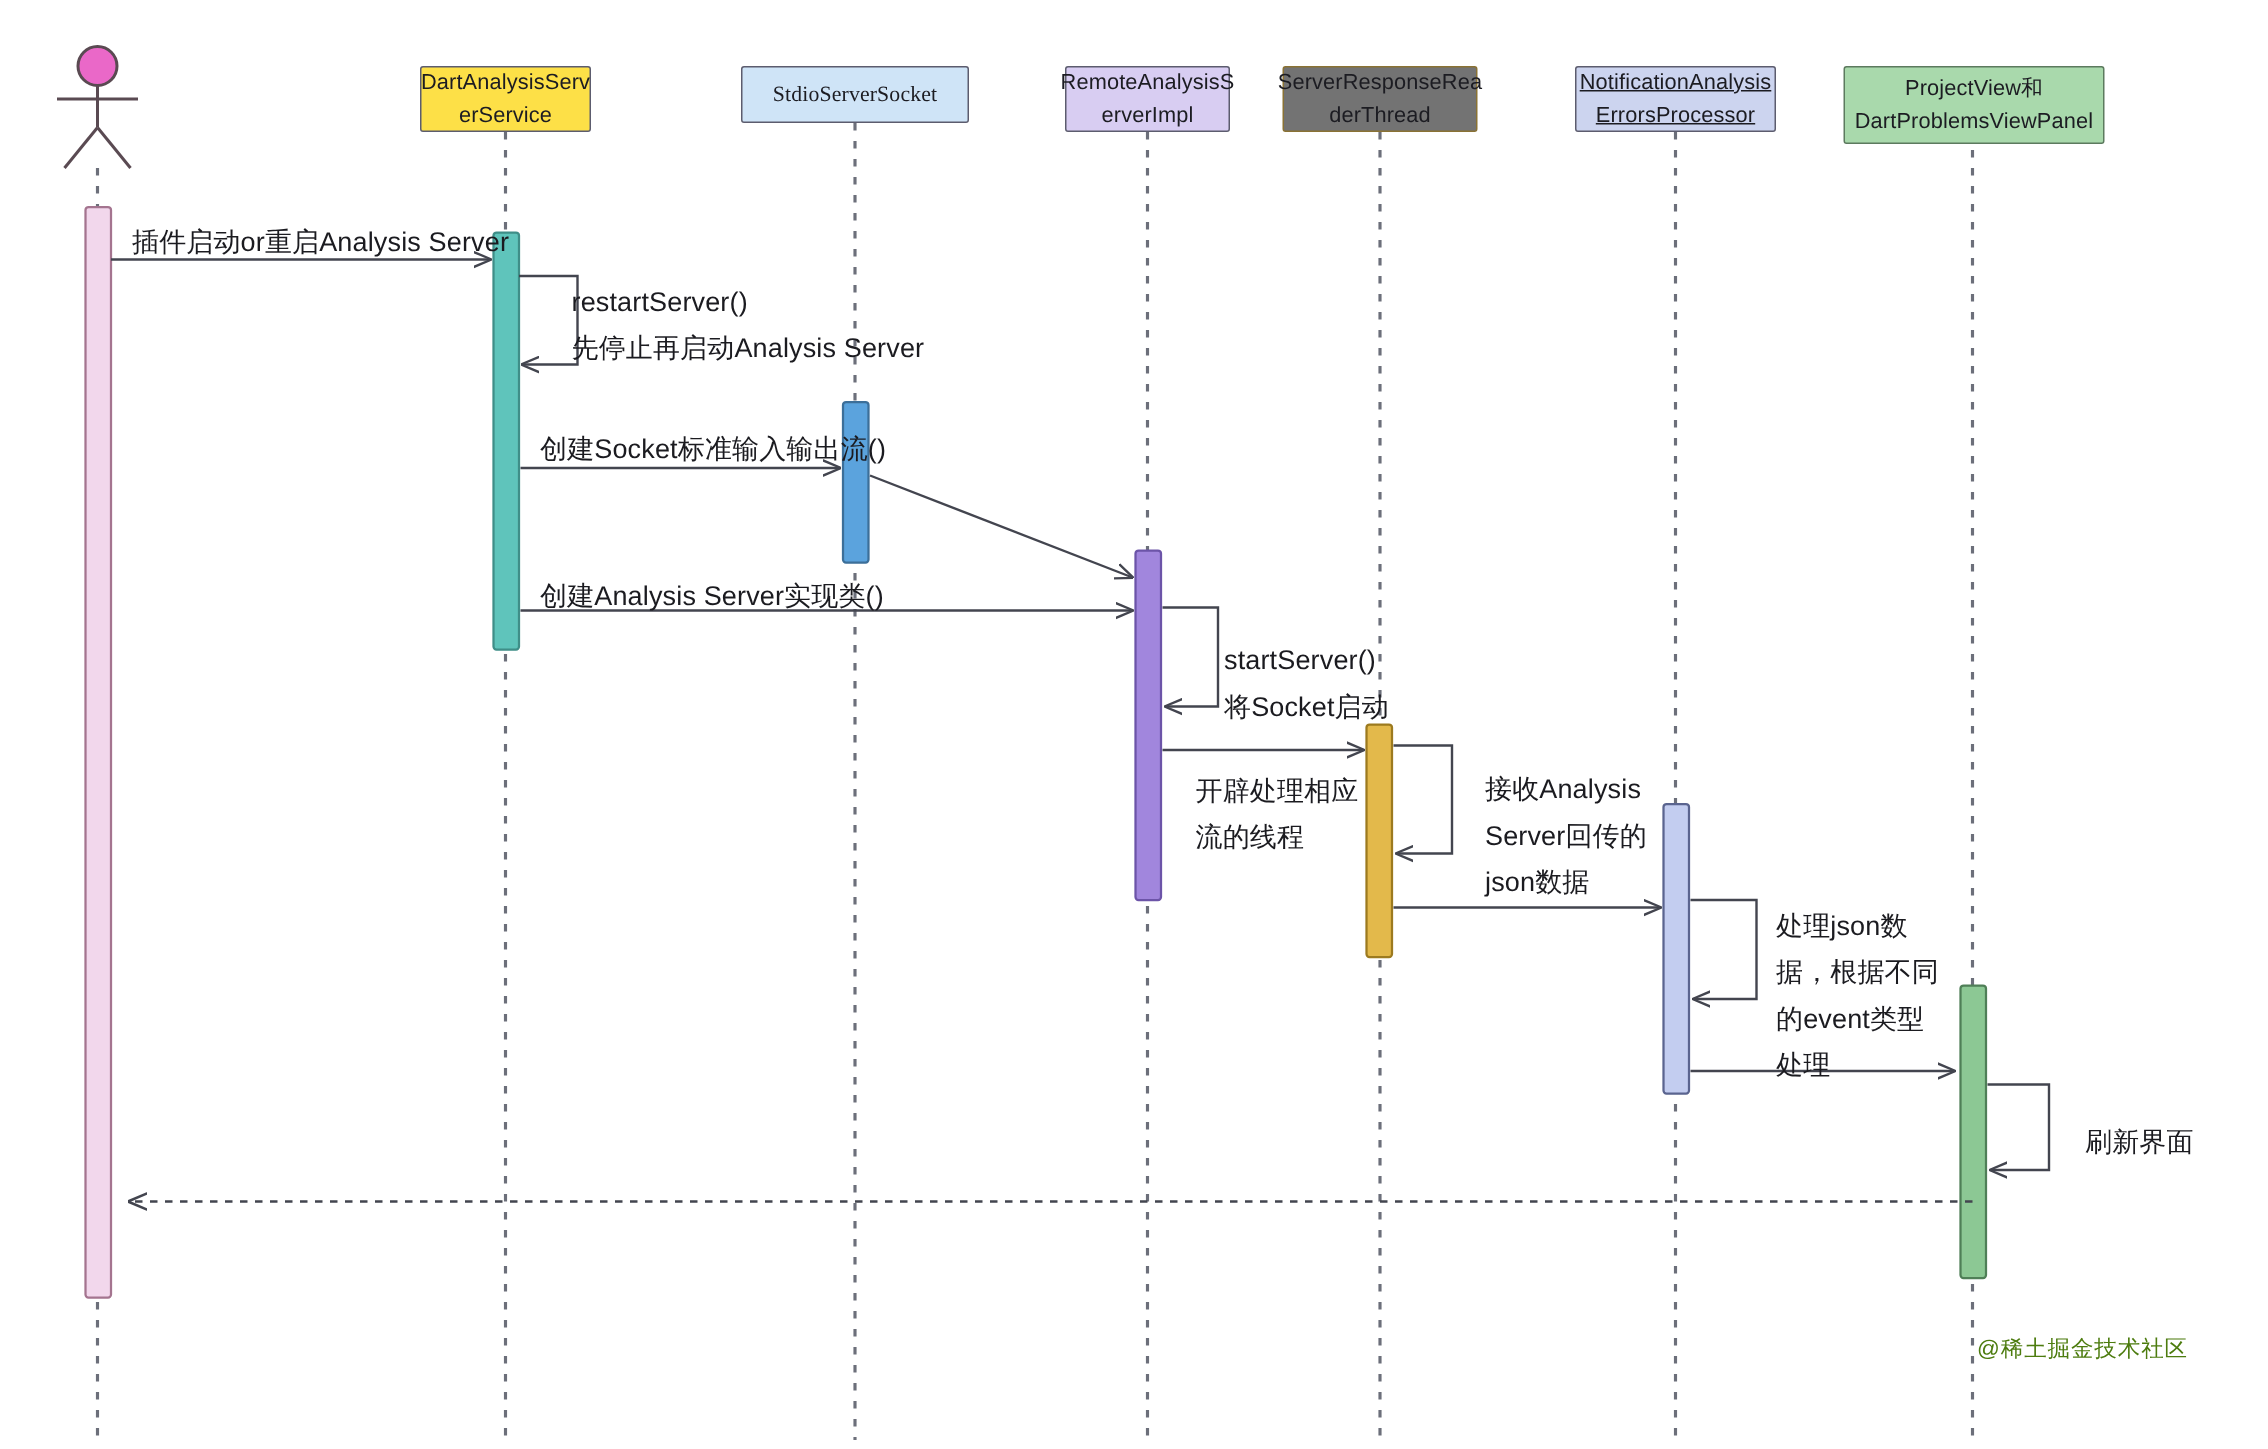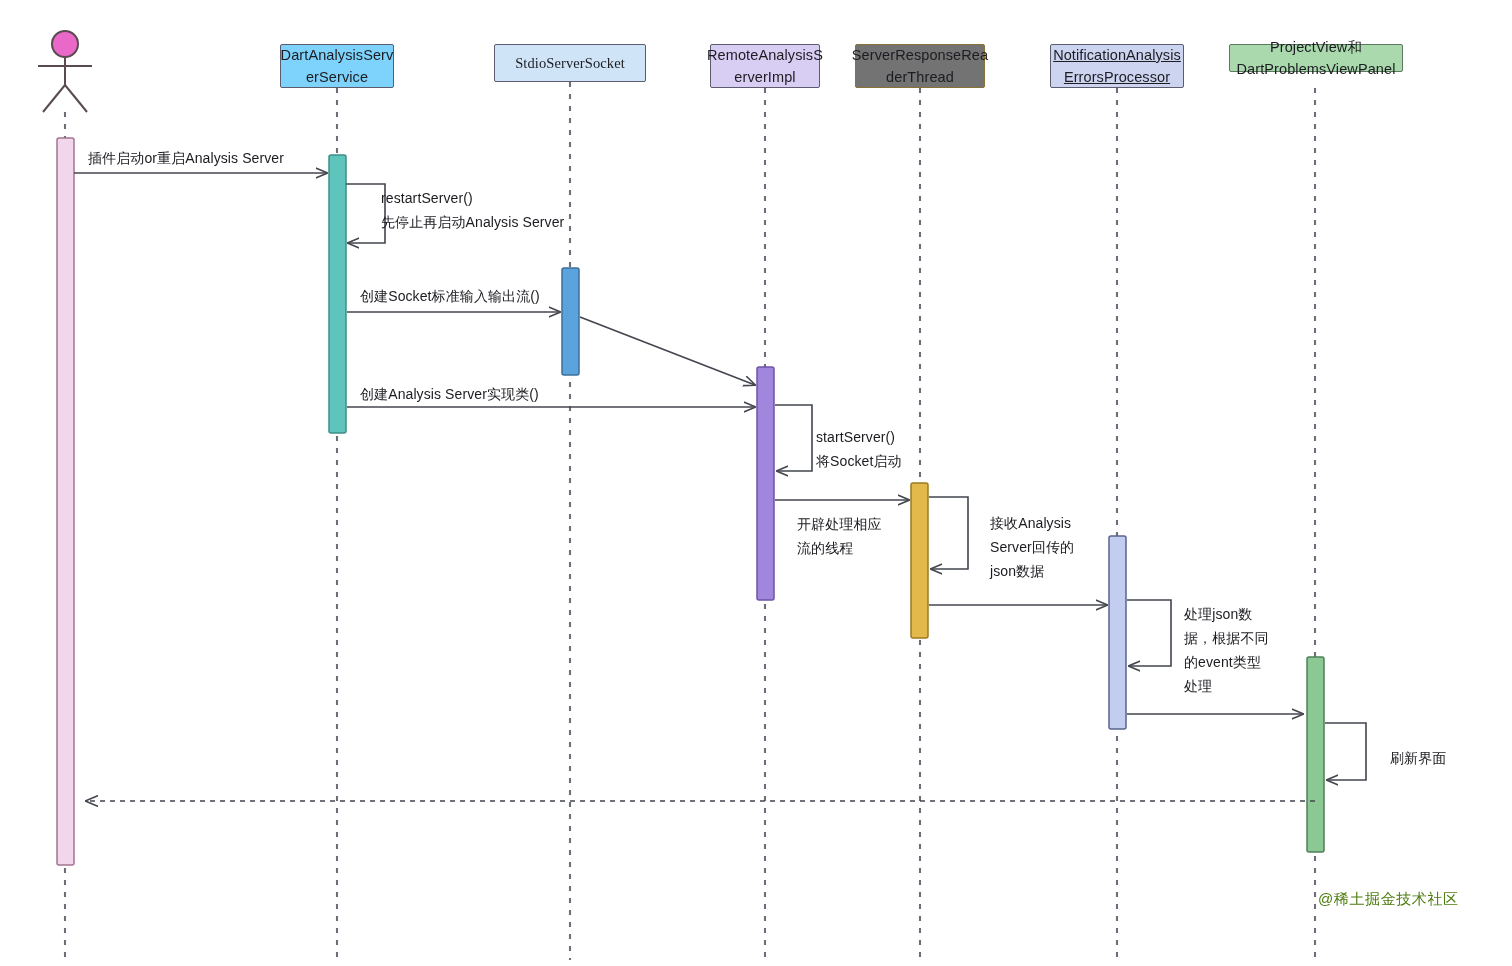--- a/index.html
+++ b/index.html
@@ -38,21 +38,21 @@
     justify-content: center;
     font-size: 14.5px;
     line-height: 1.55;
     color: #1c1c22;
     text-align: center;
     letter-spacing: 0.1px;
   }
   .hdr-box span { display: block; white-space: nowrap; }
   .msg-label {
     position: absolute;
-    font-size: 14px;
+    font-size: 18px;
     line-height: 1.72;
     color: #1b1b20;
     white-space: pre;
     text-align: left;
     letter-spacing: 0.1px;
   }
   .watermark {
     position: absolute;
     font-size: 15px;
     color: #4d7c0f;
@@ -111,40 +111,40 @@
         <path d="M 929 497 L 968 497 L 968 569 L 931 569" fill="none" stroke="#43454f" stroke-width="1.6" marker-end="url(#arrow-solid)"></path>
         <line x1="929" y1="605" x2="1107" y2="605" stroke="#43454f" stroke-width="1.6" marker-end="url(#arrow-solid)"></line>
         <path d="M 1127 600 L 1171 600 L 1171 666 L 1129 666" fill="none" stroke="#43454f" stroke-width="1.6" marker-end="url(#arrow-solid)"></path>
         <line x1="1127" y1="714" x2="1303" y2="714" stroke="#43454f" stroke-width="1.6" marker-end="url(#arrow-solid)"></line>
         <path d="M 1325 723 L 1366 723 L 1366 780 L 1327 780" fill="none" stroke="#43454f" stroke-width="1.6" marker-end="url(#arrow-solid)"></path>
         <line x1="1315" y1="801" x2="86" y2="801" stroke="#43454f" stroke-width="1.6" marker-end="url(#arrow-dashed)" stroke-dasharray="5 5"></line>
       </g>
   </svg>
 
   <div id="headers">
-      <div class="hdr-box" style="left: 280px; top: 44px; width: 114px; height: 44px; background: #7dd3fc; border-color: rgb(92, 92, 110);">
+      <div class="hdr-box" style="left: 280px; top: 44px; width: 114px; height: 44px; background: #fde047; border-color: rgb(92, 92, 110);">
         <span>DartAnalysisServ</span>
         <span>erService</span>
       </div>
       <div class="hdr-box" style="left: 494px; top: 44px; width: 152px; height: 38px; background: rgb(207, 228, 247); border-color: rgb(92, 92, 110); font-family: Liberation Serif, serif;">
         <span>StdioServerSocket</span>
       </div>
       <div class="hdr-box" style="left: 710px; top: 44px; width: 110px; height: 44px; background: rgb(216, 205, 242); border-color: rgb(92, 92, 110);">
         <span>RemoteAnalysisS</span>
         <span>erverImpl</span>
       </div>
       <div class="hdr-box" style="left: 855px; top: 44px; width: 130px; height: 44px; background: #737373; border-color: rgb(138, 114, 52);">
         <span>ServerResponseRea</span>
         <span>derThread</span>
       </div>
       <div class="hdr-box" style="left: 1050px; top: 44px; width: 134px; height: 44px; background: rgb(204, 212, 239); border-color: rgb(92, 92, 110); text-decoration: underline;">
         <span>NotificationAnalysis</span>
         <span>ErrorsProcessor</span>
       </div>
-      <div class="hdr-box" style="left: 1229px; top: 44px; width: 174px; height: 28px; background: rgb(169, 217, 172); border-color: rgb(92, 122, 94);">
+      <div class="hdr-box" style="left: 1229px; top: 44px; width: 174px; height: 52px; background: rgb(169, 217, 172); border-color: rgb(92, 122, 94);">
         <span>ProjectView和</span>
         <span>DartProblemsViewPanel</span>
       </div>
     </div>
   <div id="labels">
       <div class="msg-label" style="left: 88px; top: 146px;"><div>插件启动or重启Analysis Server</div></div>
       <div class="msg-label" style="left: 381px; top: 186px;"><div>restartServer()</div><div>先停止再启动Analysis Server</div></div>
       <div class="msg-label" style="left: 360px; top: 284px;"><div>创建Socket标准输入输出流()</div></div>
       <div class="msg-label" style="left: 360px; top: 382px;"><div>创建Analysis Server实现类()</div></div>
       <div class="msg-label" style="left: 816px; top: 425px;"><div>startServer()</div><div>将Socket启动</div></div>

